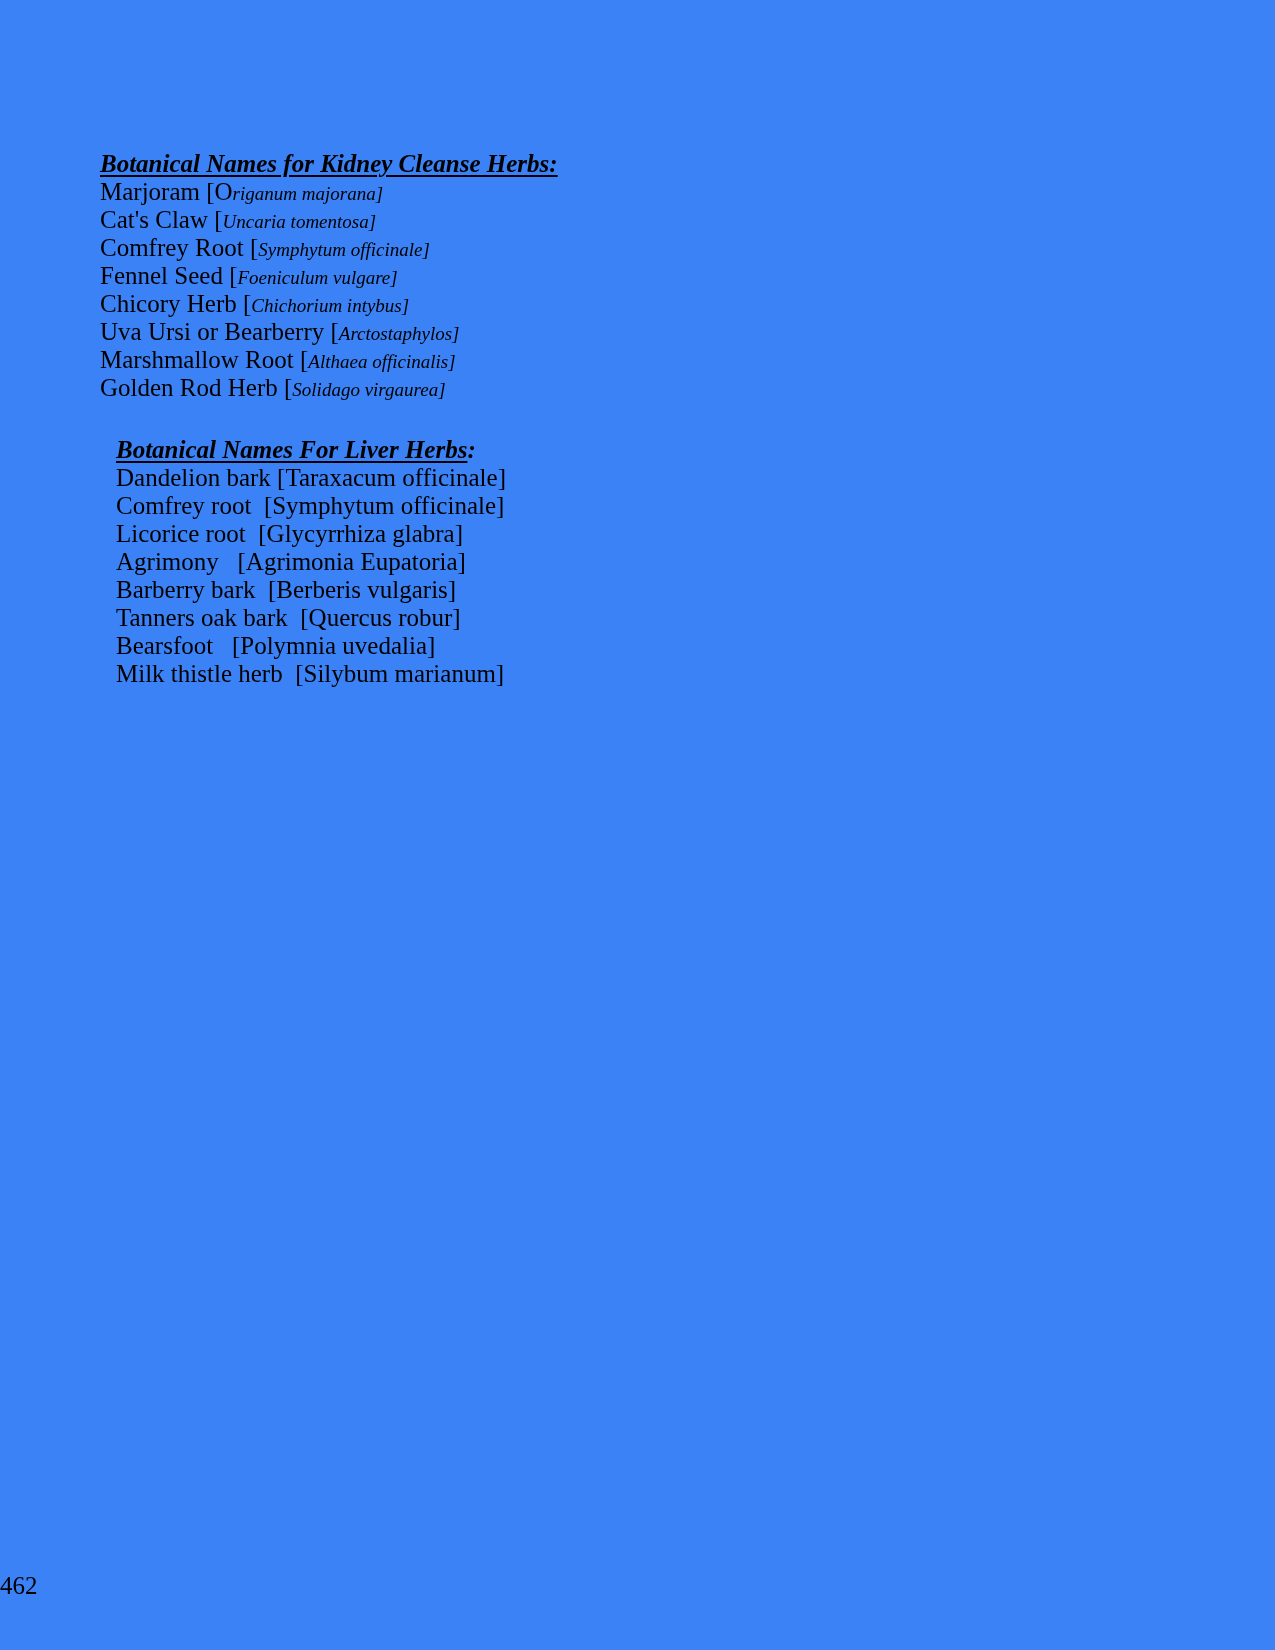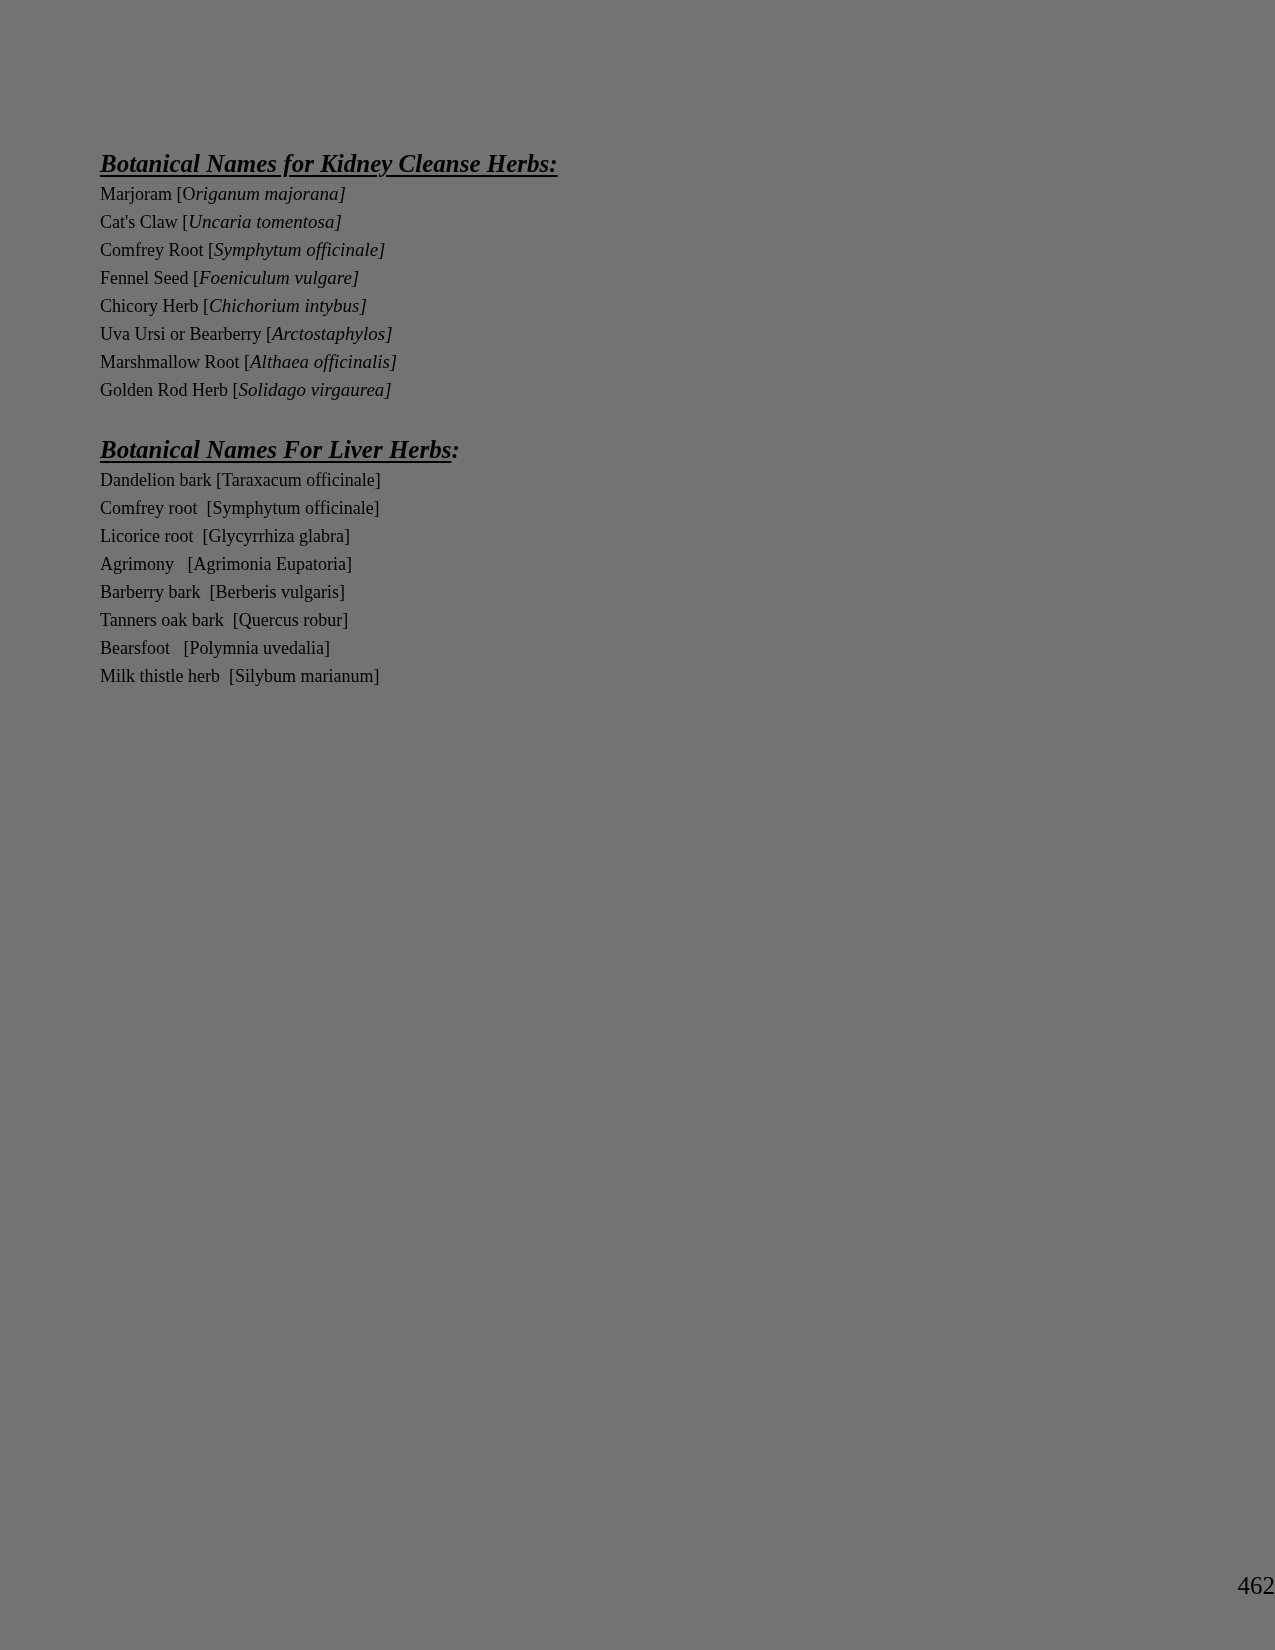--- a/index.html
+++ b/index.html
@@ -4,21 +4,21 @@
 <style>
   html, body {
     margin: 0;
     padding: 0;
     background: #ffffff;
   }
   .page {
     position: relative;
     width: 1275px;
     height: 1650px;
-    background: #737373;
+    background: #3b82f6;
     color: #000000;
     font-family: "Liberation Serif", "DejaVu Serif", serif;
     overflow: hidden;
   }
   .content {
     position: absolute;
     left: 100px;
     top: 150px;
     width: 900px;
   }
@@ -33,29 +33,29 @@
     text-decoration: underline;
     text-decoration-thickness: 2px;
     text-underline-offset: 3px;
   }
   .herb-line {
     font-size: 25px;
     line-height: 28px;
     height: 28px;
     white-space: pre;
   }
-  .herb-line .lg { font-size: 18px; }
+  .herb-line .lg { font-size: 25px; }
   .herb-line .sm { font-size: 19px; font-style: italic; }
-  .section + .section { margin-top: 34px; }
+  .section + .section { margin-top: 34px; margin-left: 16px; }
   .footer {
     position: absolute;
     left: 0;
-    right: 0;
+    right: 8px;
     top: 1572px;
-    text-align: right;
+    text-align: left;
     font-size: 25px;
     line-height: 28px;
   }
 </style>
 </head>
 <body>
 
 <div class="page">
   <div class="content">
 

